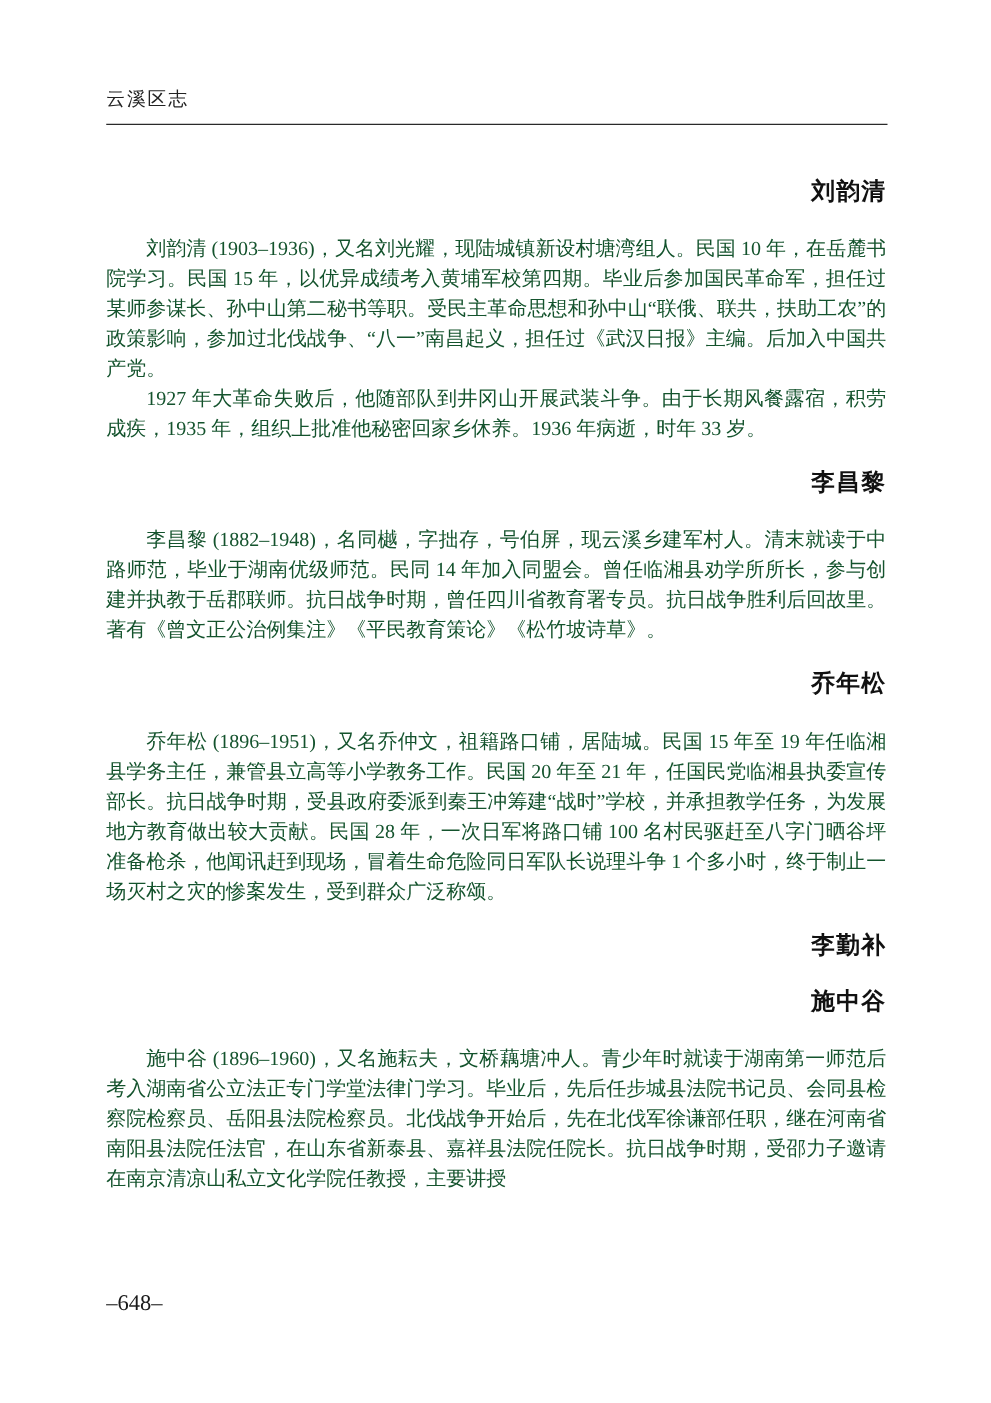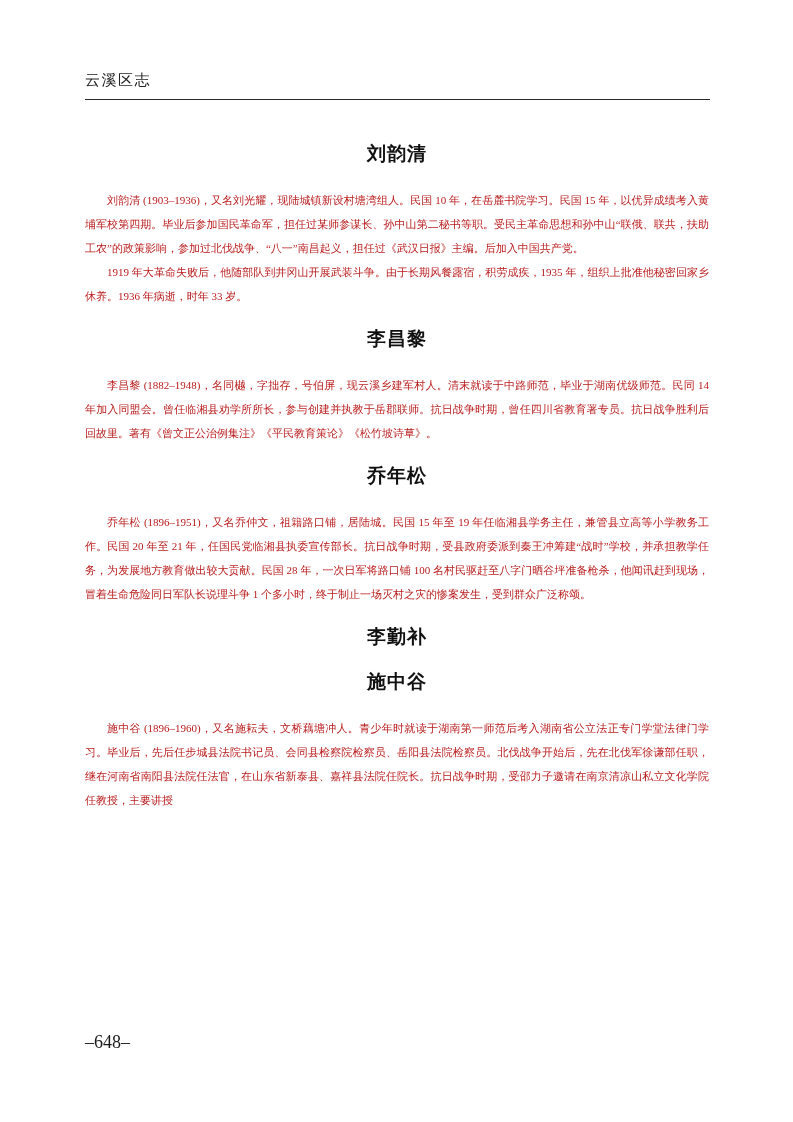--- a/index.html
+++ b/index.html
@@ -38,36 +38,36 @@
     position: absolute;
     left: 85px;
     top: 143px;
     width: 624px;
   }
   .section-title {
     font-family: "Liberation Sans", "DejaVu Sans", sans-serif;
     font-weight: 700;
     font-size: 19px;
     line-height: 22px;
-    text-align: center;
+    text-align: right;
     letter-spacing: 1px;
     margin: 20px 0 23px 0;
     color: #111111;
   }
   .bio-section:first-child .section-title {
     margin-top: 0;
   }
   .body-para {
-    font-size: 11px;
+    font-size: 16px;
     line-height: 24px;
     margin: 0;
     text-align: justify;
     text-justify: inter-ideograph;
     text-indent: 2em;
-    color: #b91c1c;
+    color: #14532d;
   }
   .page-footer {
     position: absolute;
     left: 85px;
     top: 1033px;
     font-size: 18px;
     line-height: 18px;
     color: #1a1a1a;
   }
 </style>
@@ -80,21 +80,21 @@
     <span class="book-title">云溪区志</span>
   </header>
 
   <div class="header-rule"></div>
 
   <main class="content">
 
     <section class="bio-section">
       <h2 class="section-title">刘韵清</h2>
       <p class="body-para">刘韵清 (1903–1936)，又名刘光耀，现陆城镇新设村塘湾组人。民国 10 年，在岳麓书院学习。民国 15 年，以优异成绩考入黄埔军校第四期。毕业后参加国民革命军，担任过某师参谋长、孙中山第二秘书等职。受民主革命思想和孙中山“联俄、联共，扶助工农”的政策影响，参加过北伐战争、“八一”南昌起义，担任过《武汉日报》主编。后加入中国共产党。</p>
-      <p class="body-para">1919 年大革命失败后，他随部队到井冈山开展武装斗争。由于长期风餐露宿，积劳成疾，1935 年，组织上批准他秘密回家乡休养。1936 年病逝，时年 33 岁。</p>
+      <p class="body-para">1927 年大革命失败后，他随部队到井冈山开展武装斗争。由于长期风餐露宿，积劳成疾，1935 年，组织上批准他秘密回家乡休养。1936 年病逝，时年 33 岁。</p>
     </section>
 
     <section class="bio-section">
       <h2 class="section-title">李昌黎</h2>
       <p class="body-para">李昌黎 (1882–1948)，名同樾，字拙存，号伯屏，现云溪乡建军村人。清末就读于中路师范，毕业于湖南优级师范。民同 14 年加入同盟会。曾任临湘县劝学所所长，参与创建并执教于岳郡联师。抗日战争时期，曾任四川省教育署专员。抗日战争胜利后回故里。著有《曾文正公治例集注》《平民教育策论》《松竹坡诗草》。</p>
     </section>
 
     <section class="bio-section">
       <h2 class="section-title">乔年松</h2>
       <p class="body-para">乔年松 (1896–1951)，又名乔仲文，祖籍路口铺，居陆城。民国 15 年至 19 年任临湘县学务主任，兼管县立高等小学教务工作。民国 20 年至 21 年，任国民党临湘县执委宣传部长。抗日战争时期，受县政府委派到秦王冲筹建“战时”学校，并承担教学任务，为发展地方教育做出较大贡献。民国 28 年，一次日军将路口铺 100 名村民驱赶至八字门晒谷坪准备枪杀，他闻讯赶到现场，冒着生命危险同日军队长说理斗争 1 个多小时，终于制止一场灭村之灾的惨案发生，受到群众广泛称颂。</p>

